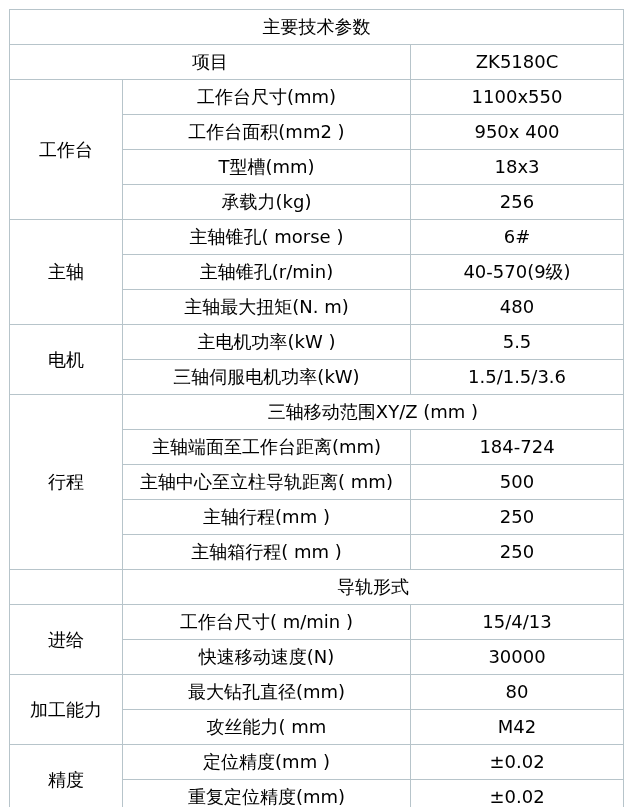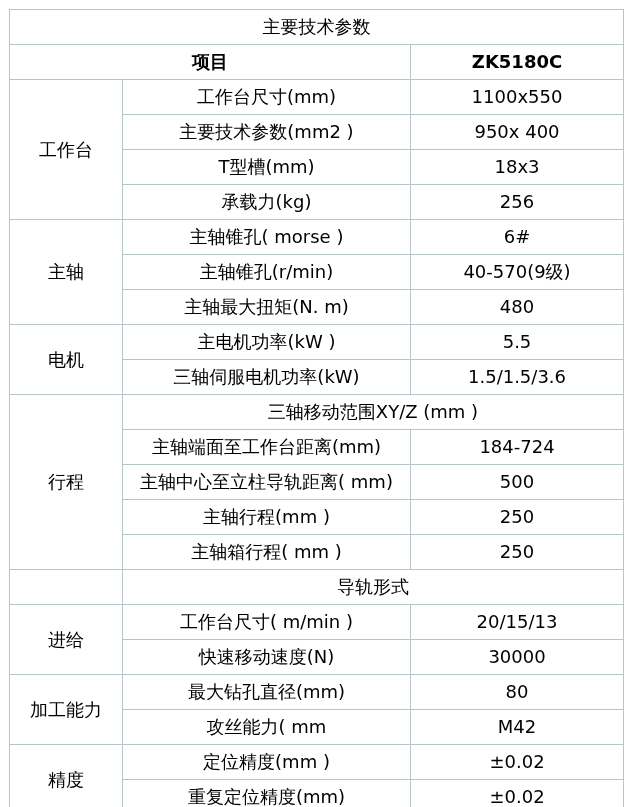--- a/index.html
+++ b/index.html
@@ -30,21 +30,21 @@
   }
   td.title-cell {
     height: 38px;
     font-size: 13.5px;
   }
   td.group-cell {
     font-weight: normal;
     font-size: 14px;
   }
   td.header-cell {
-    font-weight: bold;
+    font-weight: normal;
     font-size: 14px;
     height: 38px;
   }
   td.item-cell {
     font-size: 13px;
   }
   td.value-cell {
     font-size: 13px;
   }
   td.span-item {
@@ -71,21 +71,21 @@
     <tr>
       <td class="header-cell" colspan="2">项目</td>
       <td class="header-cell">ZK5180C</td>
     </tr>
   <tr>
         <td class="group-cell" rowspan="4">工作台</td>
         <td class="item-cell">工作台尺寸(mm)</td>
         <td class="value-cell">1100x550</td>
       </tr>
       <tr>
-        <td class="item-cell">主要技术参数(mm2 )</td>
+        <td class="item-cell">工作台面积(mm2 )</td>
         <td class="value-cell">950x 400</td>
       </tr>
       <tr>
         <td class="item-cell">T型槽(mm)</td>
         <td class="value-cell">18x3</td>
       </tr>
       <tr>
         <td class="item-cell">承载力(kg)</td>
         <td class="value-cell">256</td>
       </tr>
@@ -131,21 +131,21 @@
         <td class="item-cell">主轴箱行程( mm )</td>
         <td class="value-cell">250</td>
       </tr>
       <tr>
         <td class="group-cell" rowspan="1"></td>
         <td class="span-item" colspan="2">导轨形式</td>
       </tr>
       <tr>
         <td class="group-cell" rowspan="2">进给</td>
         <td class="item-cell">工作台尺寸( m/min )</td>
-        <td class="value-cell">20/15/13</td>
+        <td class="value-cell">15/4/13</td>
       </tr>
       <tr>
         <td class="item-cell">快速移动速度(N)</td>
         <td class="value-cell">30000</td>
       </tr>
       <tr>
         <td class="group-cell" rowspan="2">加工能力</td>
         <td class="item-cell">最大钻孔直径(mm)</td>
         <td class="value-cell">80</td>
       </tr>

